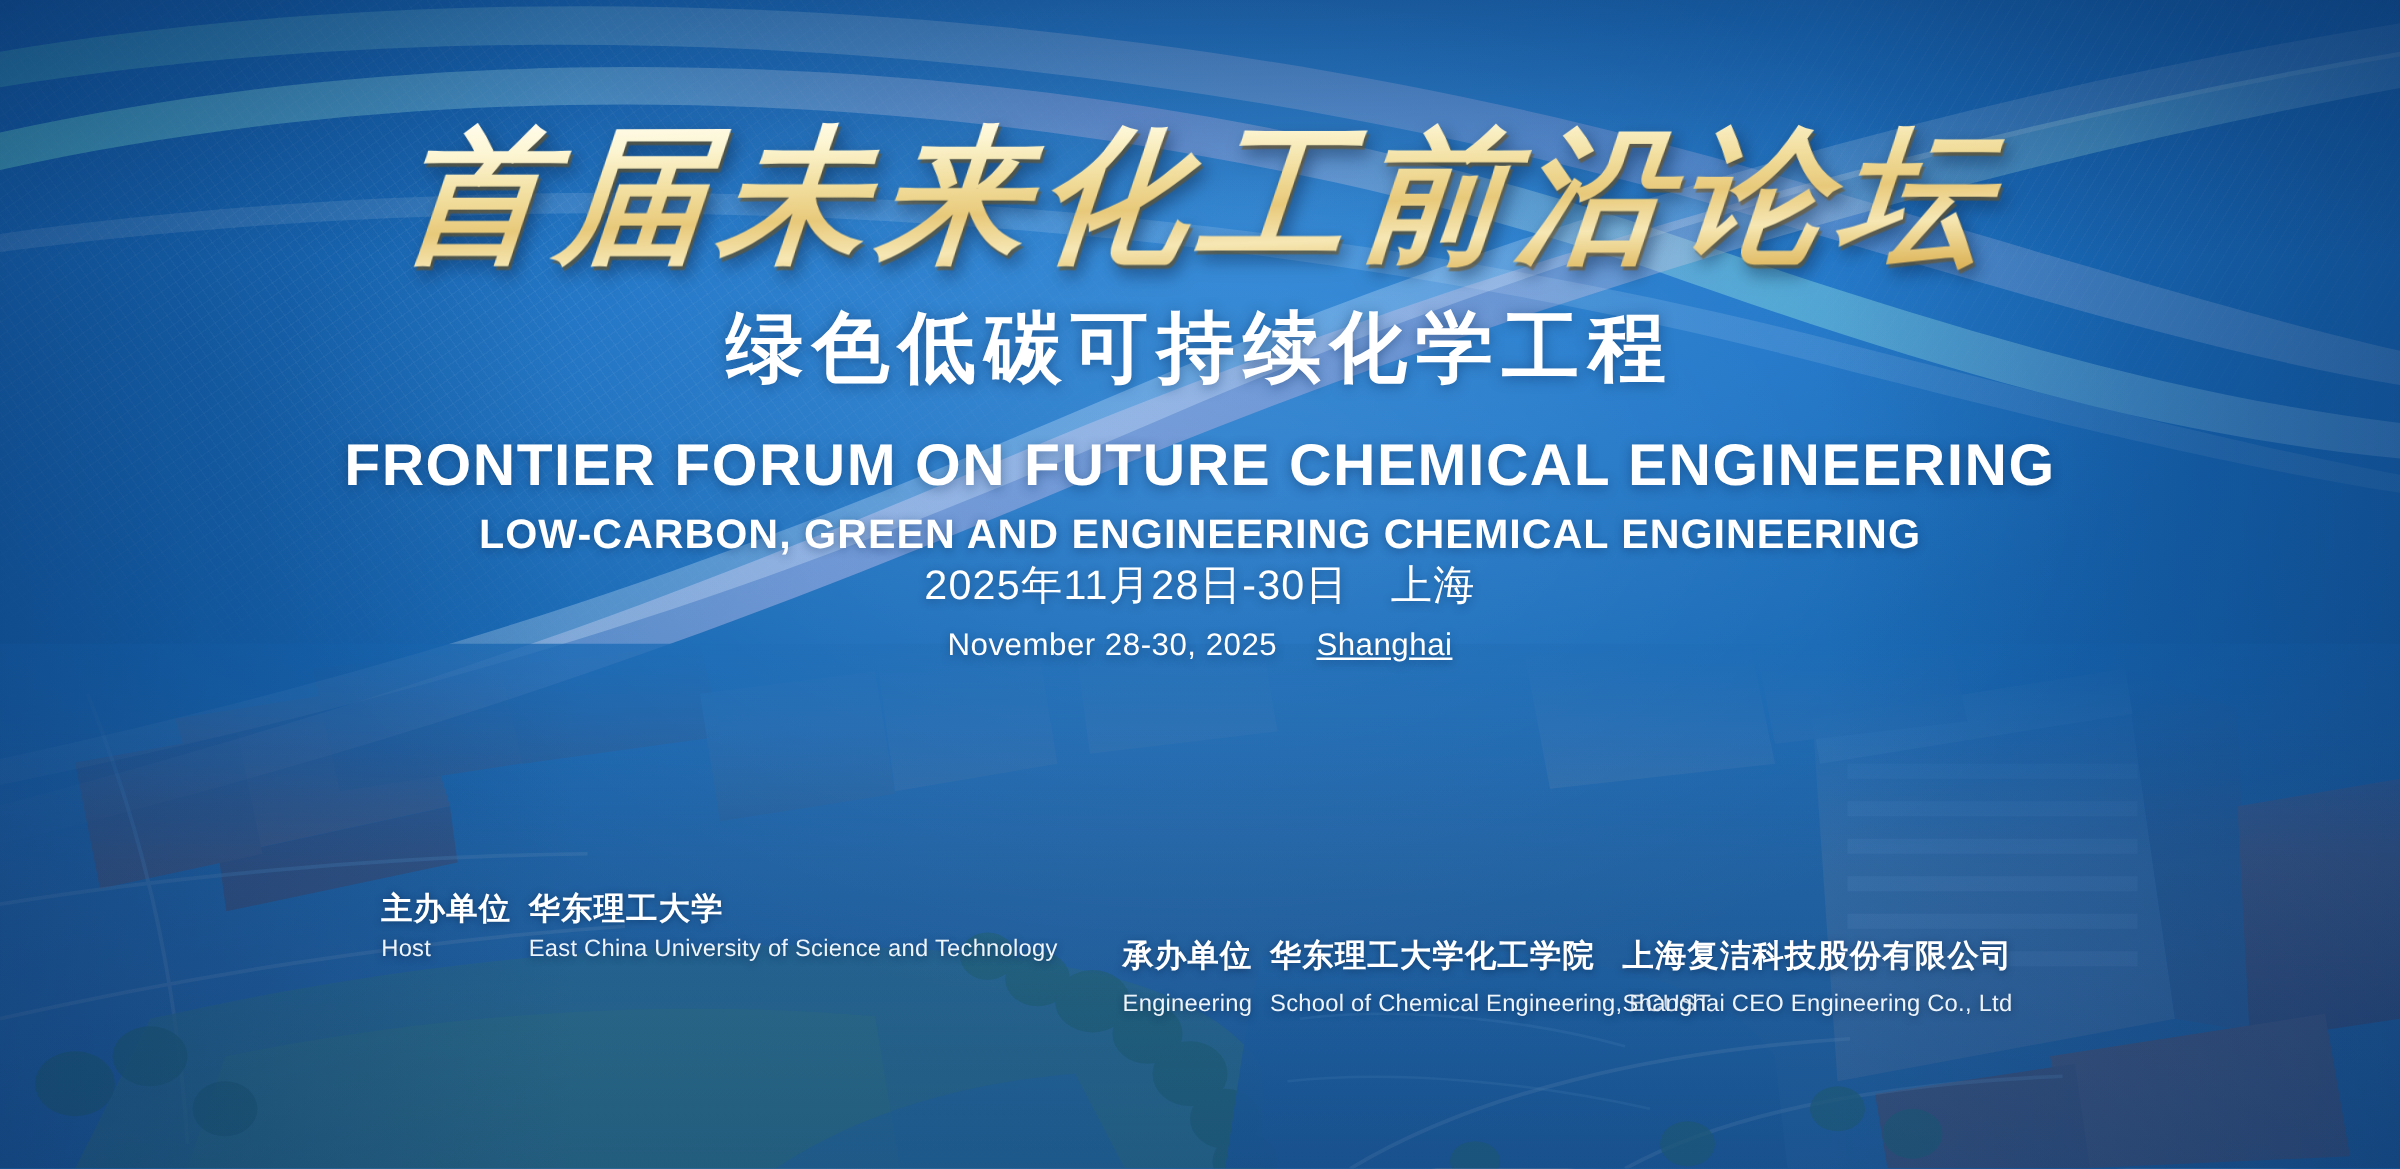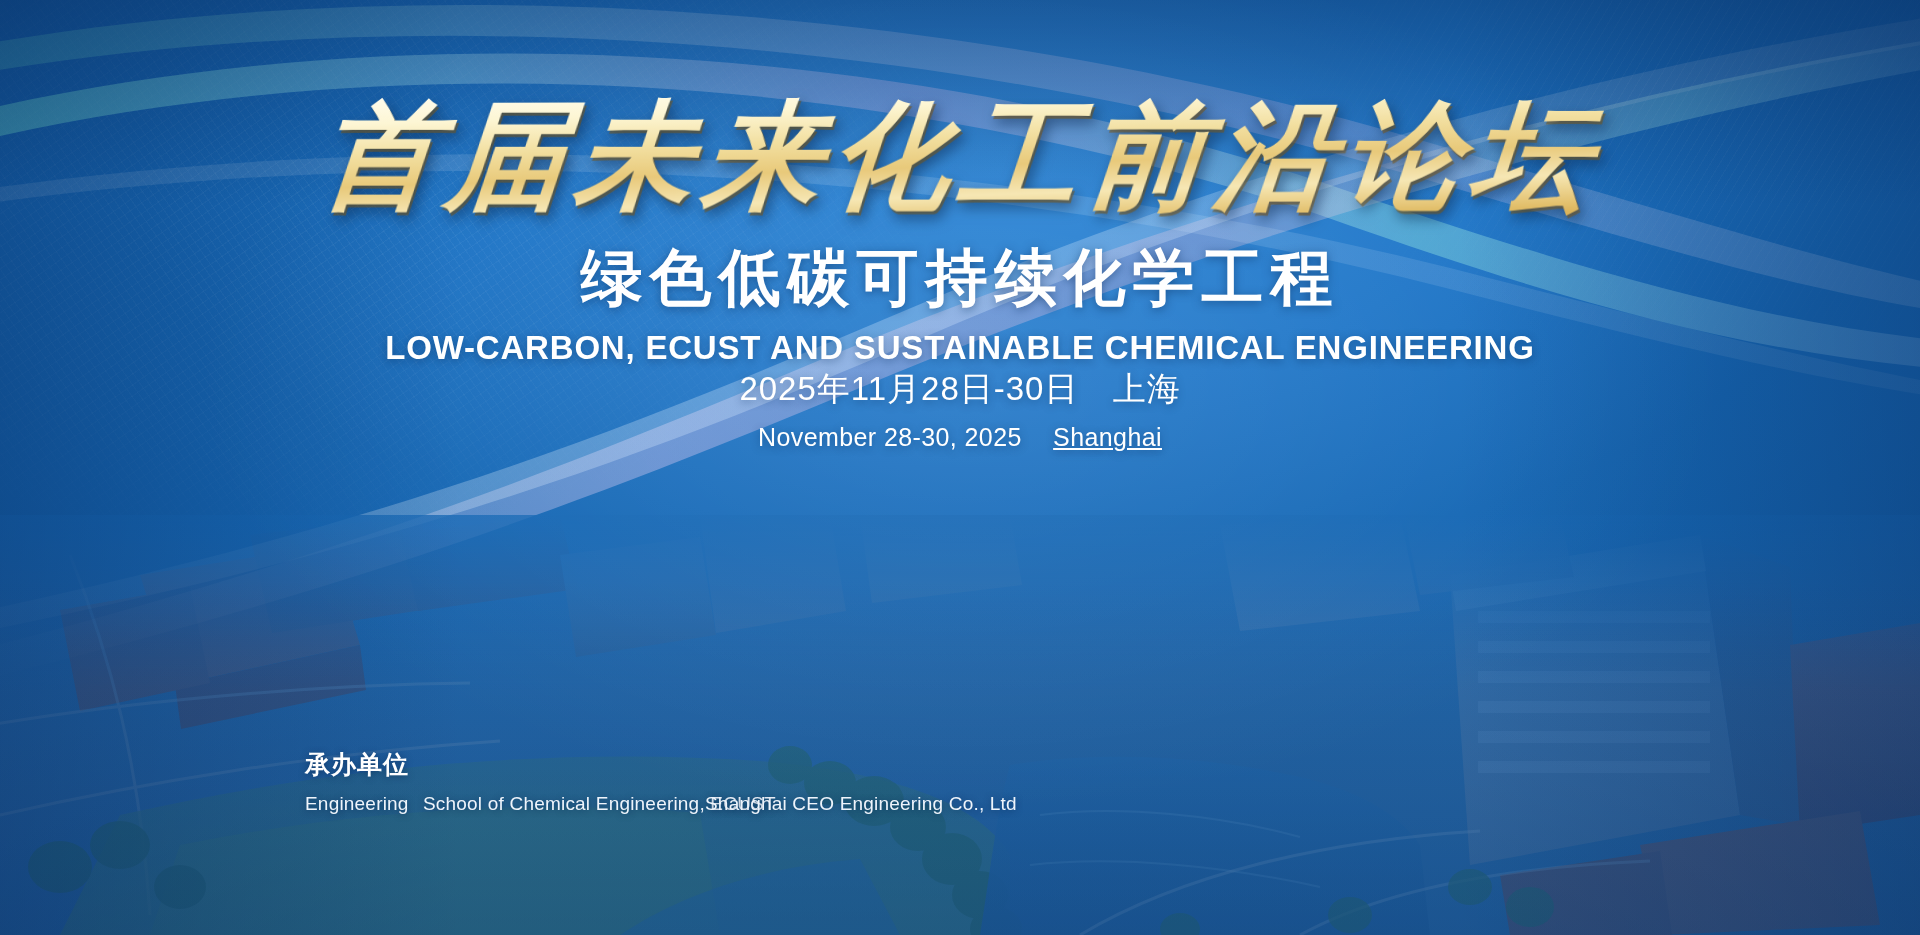--- a/index.html
+++ b/index.html
@@ -397,41 +397,56 @@
   <div class="city-tint"></div>
 
   <div class="bg-vignette"></div>
 
   <div class="content">
 
     <div class="title-cn">首届未来化工前沿论坛</div>
 
     <div class="subtitle-cn">绿色低碳可持续化学工程</div>
 
-
-    <div class="subtitle-en">LOW-CARBON, ECUST AND SUSTAINABLE CHEMICAL ENGINEERING</div>
+    <div class="title-en">FRONTIER FORUM ON FUTURE CHEMICAL ENGINEERING</div>
+
+    <div class="subtitle-en">LOW-CARBON, GREEN AND ENGINEERING CHEMICAL ENGINEERING</div>
 
     <div class="date-cn">
       <span>2025年11月28日-30日</span>
       <span class="city-name">上海</span>
     </div>
 
     <div class="date-en">
       <span>November 28-30, 2025</span>
       <span class="city-name">Shanghai</span>
     </div>
 
   </div>
 
   <div class="credits">
 
+    <div class="credit-group grp-host">
+      <div class="credit-row cn">
+        <span class="lbl-cn">主办单位</span>
+        <span>华东理工大学</span>
+      </div>
+      <div class="credit-row en">
+        <span class="lbl-en">Host</span>
+        <span>East China University of Science and Technology</span>
+      </div>
+    </div>
 
     <div class="credit-group grp-organizer">
       <div class="credit-row cn">
         <span class="lbl-cn">承办单位</span>
+        <span class="org-names-cn">
+          <span class="org-name-1-cn">华东理工大学化工学院</span>
+          <span>上海复洁科技股份有限公司</span>
+        </span>
       </div>
       <div class="credit-row en">
         <span class="lbl-en">Engineering</span>
         <span class="org-names-en">
           <span class="org-name-1-en">School of Chemical Engineering, ECUST</span>
           <span>Shanghai CEO Engineering Co., Ltd</span>
         </span>
       </div>
     </div>
 

